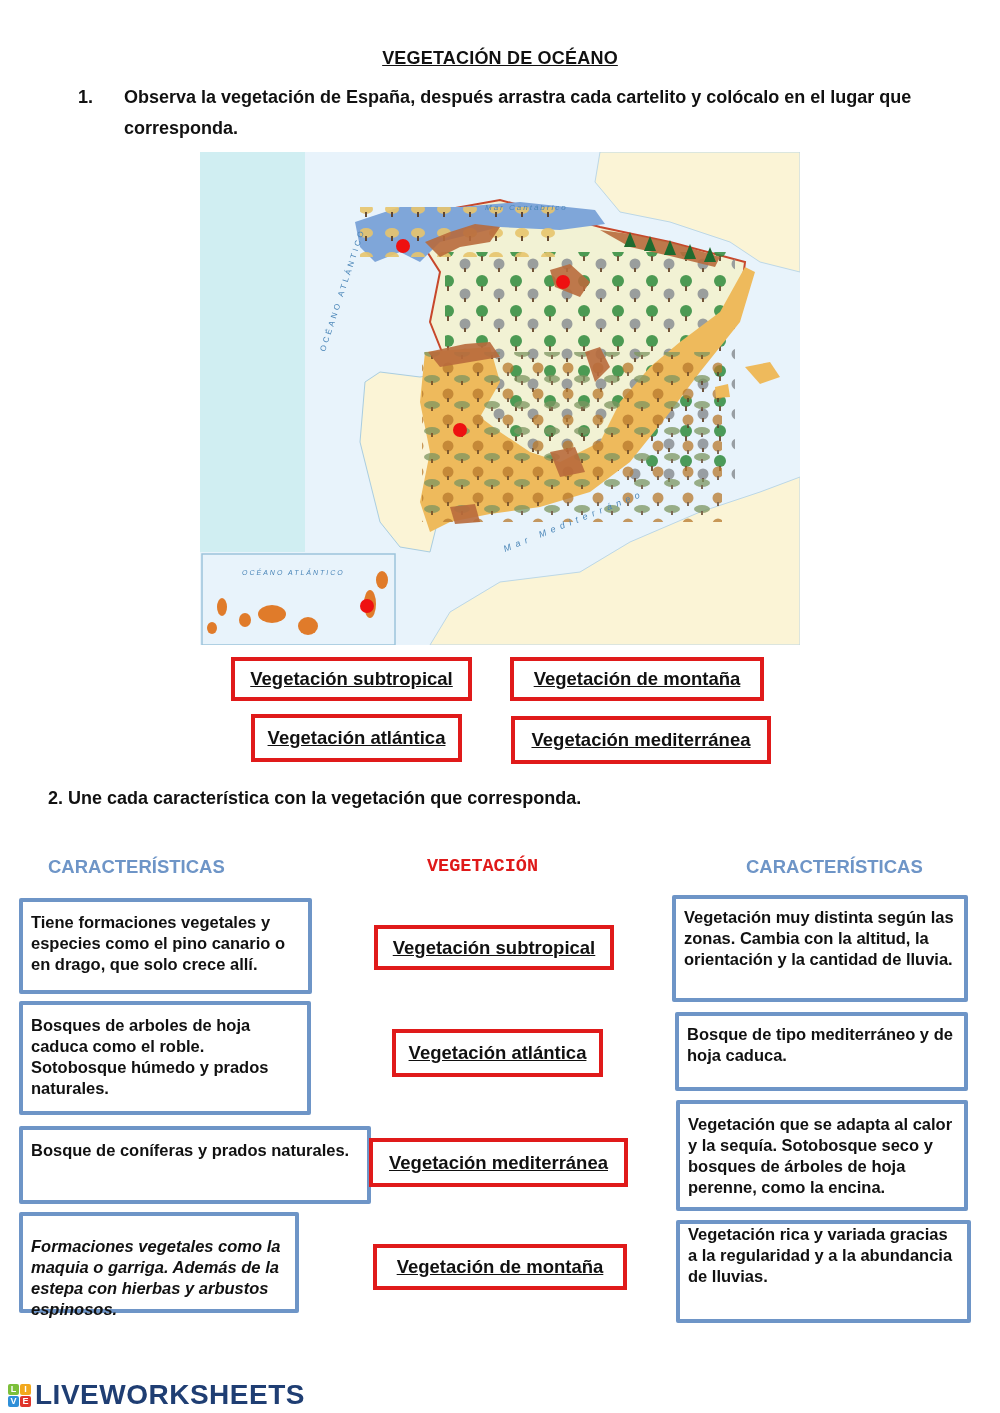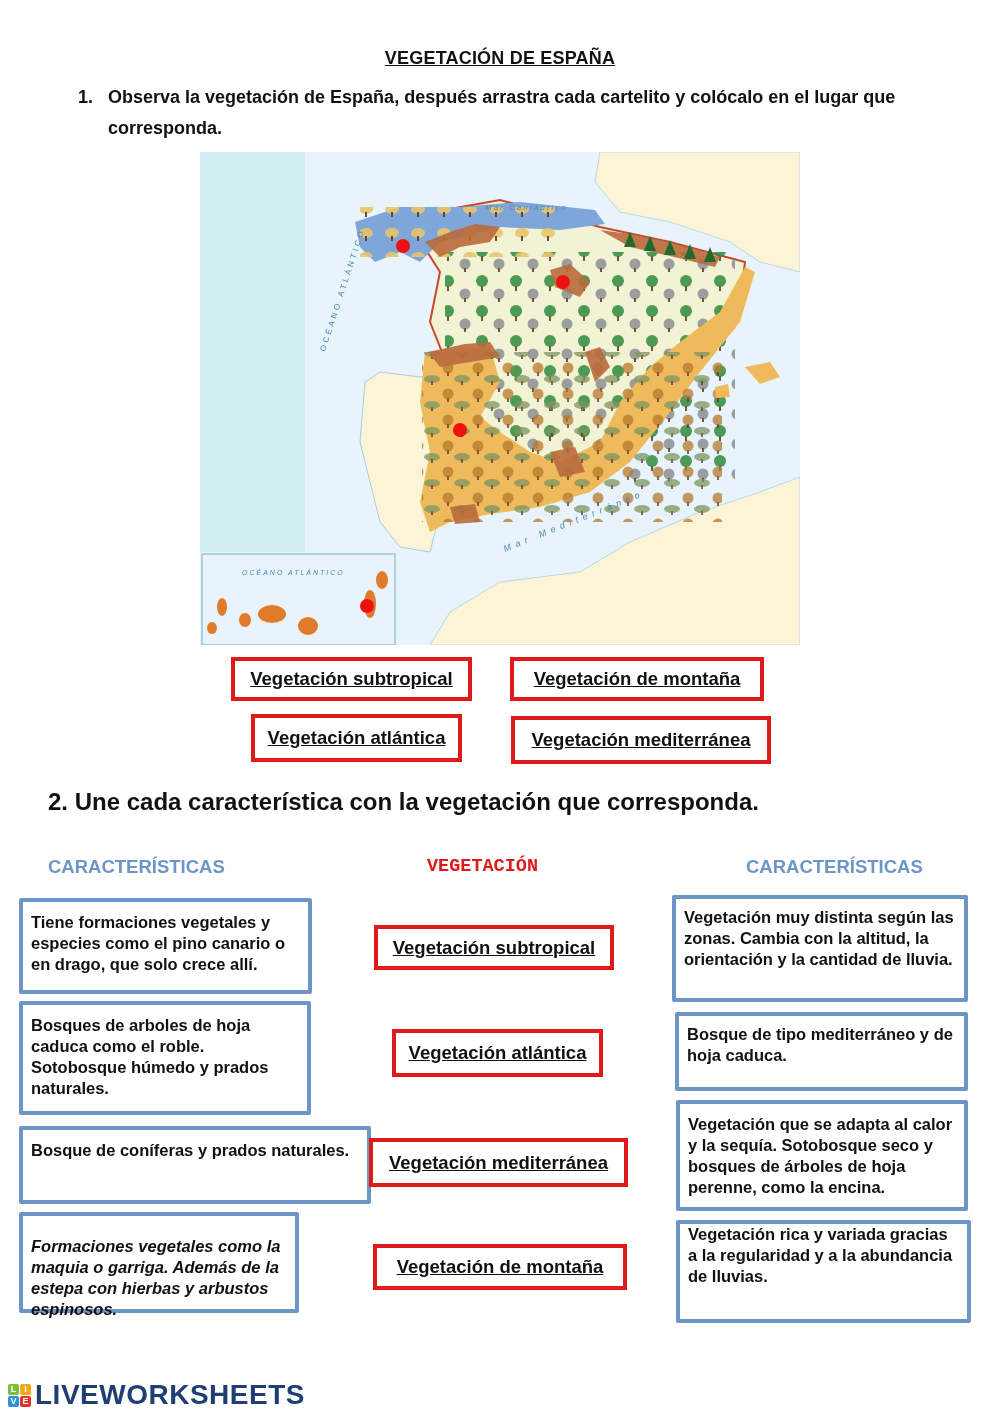--- a/index.html
+++ b/index.html
@@ -3,40 +3,40 @@
   <meta charset="utf-8">
   <style>
     html, body { margin: 0; padding: 0; background: #ffffff; }
     body { width: 1000px; height: 1413px; position: relative; overflow: hidden;
       font-family: "Liberation Sans", "DejaVu Sans", sans-serif; color: #111; }
     .abs { position: absolute; }
     .title { left: 0; width: 1000px; top: 48px; text-align: center; font-size: 18px; font-weight: bold;
       text-decoration: underline; letter-spacing: 0.2px; }
     .q1 { left: 78px; top: 82px; font-size: 18px; font-weight: bold; line-height: 31px; width: 890px; }
     .q1 .num { position: absolute; left: 0; top: 0; }
-    .q1 .txt { margin-left: 30px; display: block; }
+    .q1 .txt { margin-left: 46px; display: block; }
     .map { left: 200px; top: 152px; width: 600px; height: 493px; }
     .label-red { position: absolute; border: 4px solid #e01a1a; background: #fff; font-weight: bold;
       font-size: 18.5px; display: flex; align-items: center; justify-content: center; box-sizing: border-box;
       white-space: nowrap; cursor: grab; text-decoration: underline; }
-    .q2 { left: 48px; top: 788px; font-size: 24px; font-weight: bold; }
+    .q2 { left: 48px; top: 788px; font-size: 18px; font-weight: bold; }
     .col-head { font-size: 18.5px; font-weight: bold; top: 856px; }
     .col-head.blue { color: #6e95c7; }
     .col-head.red { color: #df1a1a; font-family: Liberation Mono, monospace; }
     .box-blue { position: absolute; border: 4px solid #6e95c7; background: #fff; box-sizing: border-box;
       font-weight: bold; font-size: 16.5px; line-height: 21px; padding: 10px 8px 0 8px; border-radius: 2px; }
     .logo { left: 8px; top: 1380px; height: 30px; display: flex; align-items: center; }
     .logo-grid { display: grid; grid-template-columns: 11px 11px; grid-template-rows: 11px 11px; gap: 1px; margin-right: 4px; }
     .logo-grid span { font-size: 9px; font-weight: bold; color: #fff; display: flex; align-items: center; justify-content: center; border-radius: 2px; }
     .logo-text { font-size: 28px; font-weight: bold; color: #1f3e73; letter-spacing: 0.5px; }
   </style>
 </head>
 <body>
 
-<div class="abs title">VEGETACIÓN DE ESPAÑA</div>
+<div class="abs title">VEGETACIÓN DE OCÉANO</div>
 
 <div class="abs q1">
   <span class="num">1.</span>
   <span class="txt">Observa la vegetación de España, después arrastra cada cartelito y colócalo en el lugar que corresponda.</span>
 </div>
 
 <div class="abs map">
   <svg width="600" height="493" viewBox="0 0 600 493" xmlns="http://www.w3.org/2000/svg">
     <defs>
       <pattern id="treeG" width="34" height="30" patternUnits="userSpaceOnUse">

